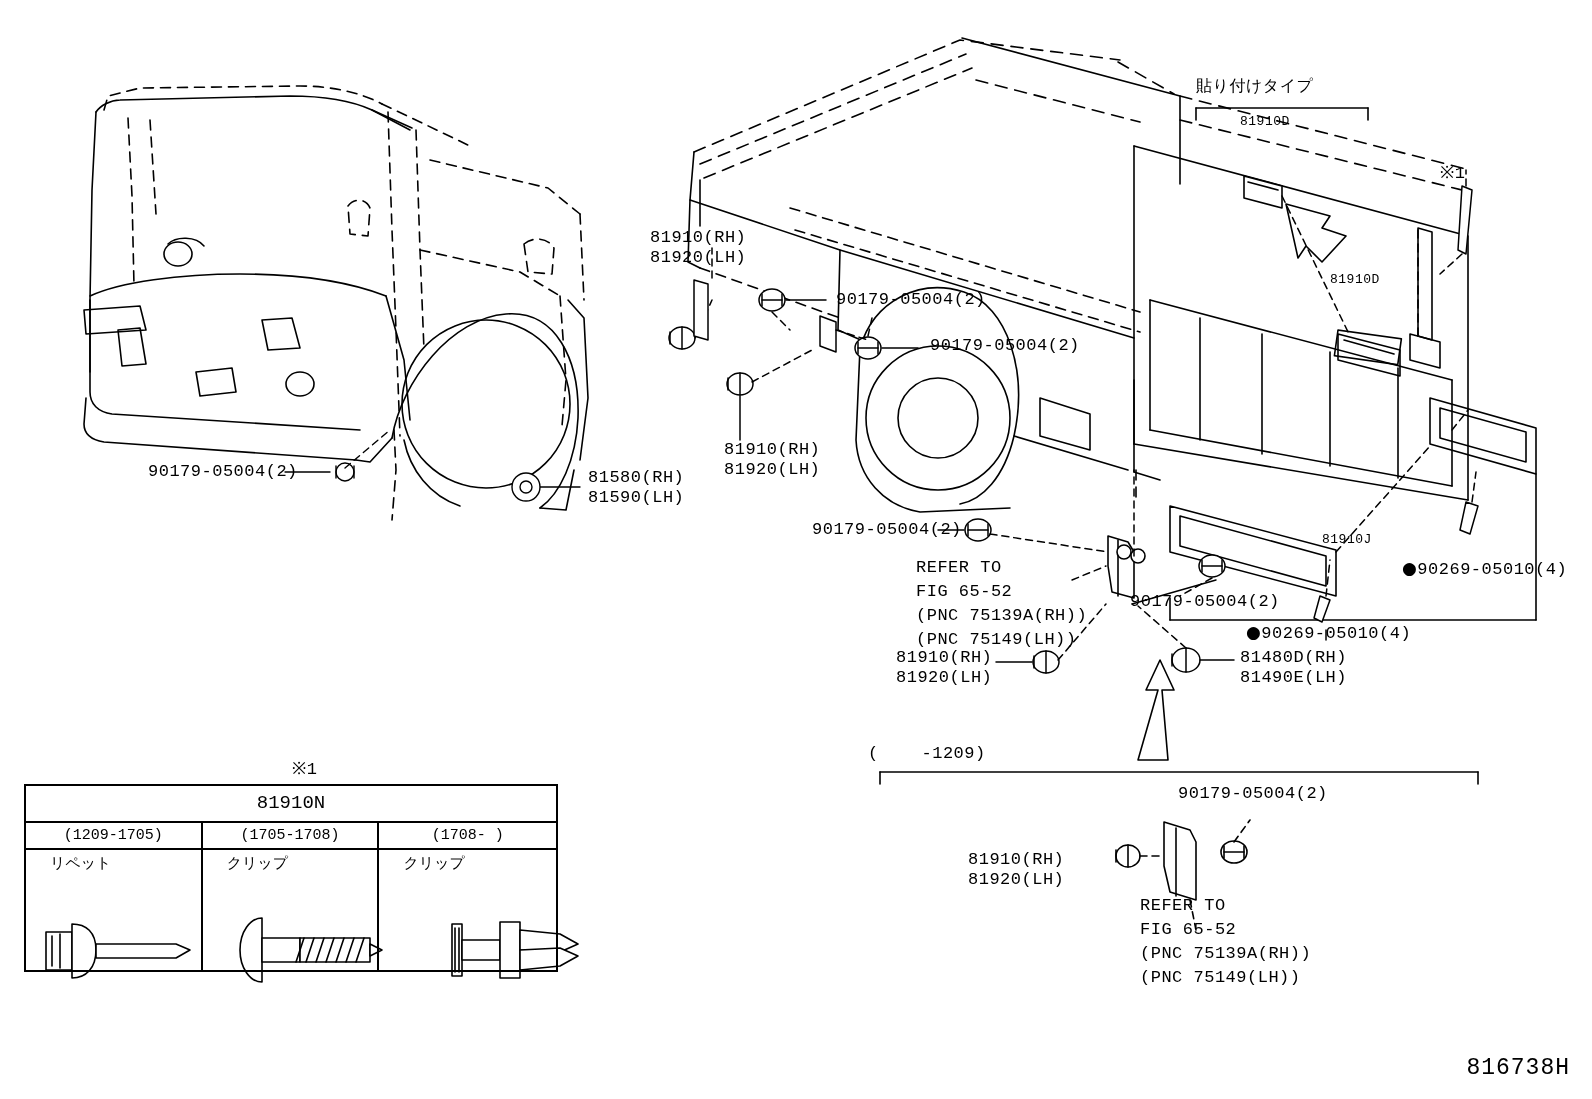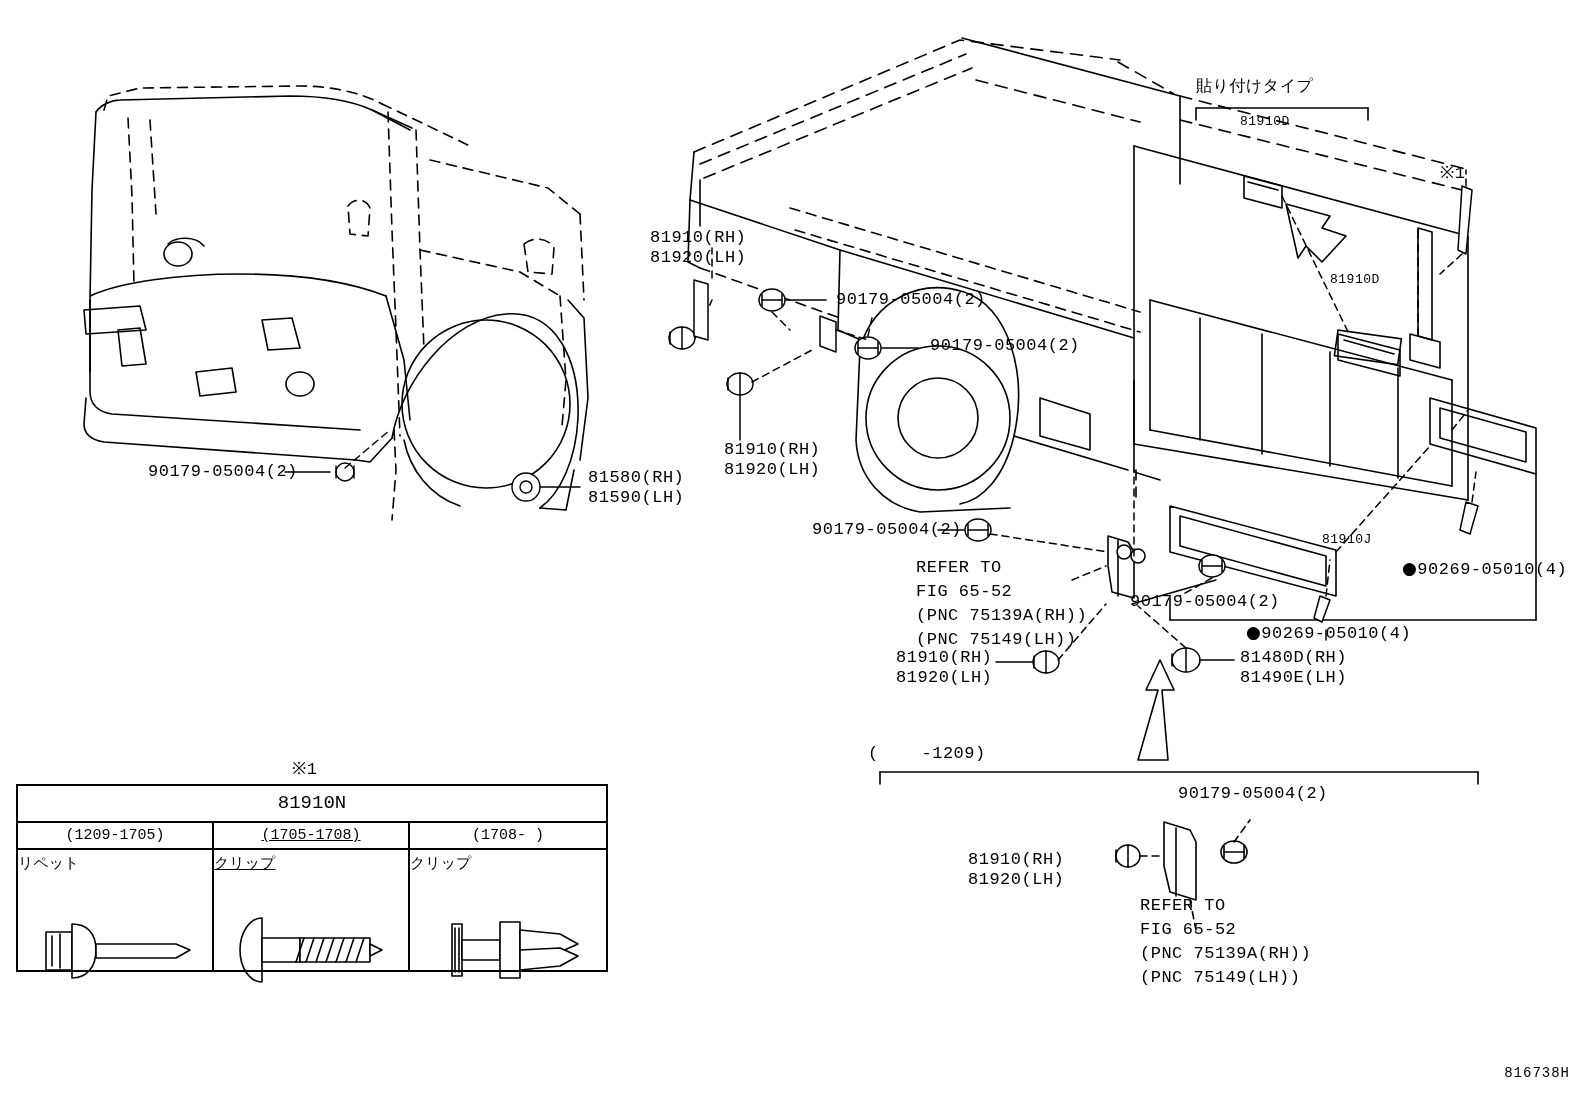--- a/index.html
+++ b/index.html
@@ -19,47 +19,47 @@
     font-size:17px;
     letter-spacing:0.5px;
     white-space:pre;
     line-height:20px;
   }
   .lbl.jp{font-family:"DejaVu Sans", sans-serif;font-size:16px;text-align:right;}
   .lbl.big{font-size:13px;}
   .bullet{font-family:"DejaVu Sans",sans-serif;}
   
   .tbl{
-    position:absolute;left:16px;top:784px;width:592px;
+    position:absolute;left:24px;top:784px;width:534px;
     border:2px solid #000;
     box-sizing:border-box;
   }
   .tbl .row{display:flex;}
   .tbl .hdr{
     text-align:center;font-size:19px;padding:6px 0 7px 0;
     border-bottom:2px solid #000;font-family:"Liberation Mono",monospace;
   }
   .tbl .cell{
     border-right:2px solid #000;
     box-sizing:border-box;
     text-align:center;
     font-size:15px;
     padding:4px 0;
   }
   .tbl .cell:last-child{border-right:none;}
   .tbl .r2 .cell{border-bottom:2px solid #000;}
   .tbl .r3 .cell{border-bottom:2px solid #000;}
-  .tbl .r4 .cell{border-bottom:none;text-align:left;padding-left:0;font-family:"DejaVu Sans",sans-serif;}
+  .tbl .r4 .cell{border-bottom:none;text-align:left;padding-left:24px;font-family:"DejaVu Sans",sans-serif;}
   .c1{width:196px;}
-  .c2{width:196px;text-decoration:underline;}
+  .c2{width:196px;}
   .c3{width:196px;}
   .fasten{height:120px;position:relative;}
   .legend{position:absolute;left:620px;top:982px;font-size:17px;line-height:26px;}
   .legend .ln{white-space:nowrap;}
-  .code{position:absolute;right:22px;bottom:18px;font-size:14px;letter-spacing:1px;}
+  .code{position:absolute;right:22px;bottom:18px;font-size:23px;letter-spacing:1px;}
 </style>
 </head>
 <body>
 
 <div class="stage">
 
 <svg class="art" viewBox="0 0 1592 1099">
   <g fill="none" stroke="#000" stroke-width="1.6" stroke-linejoin="round" stroke-linecap="round">
 
     <g>

